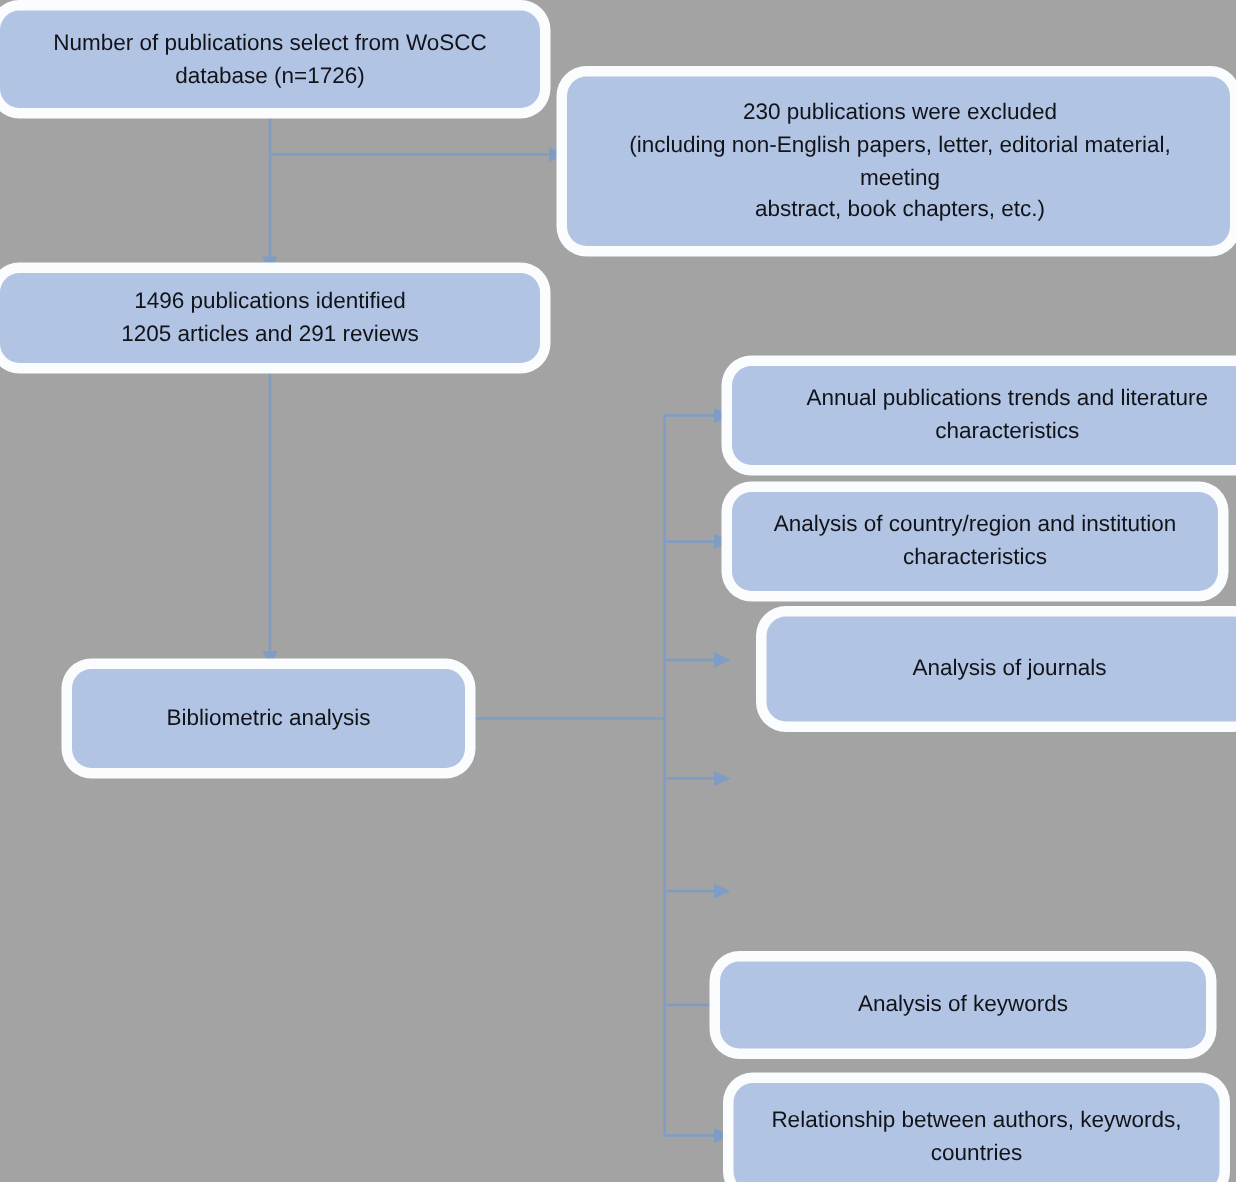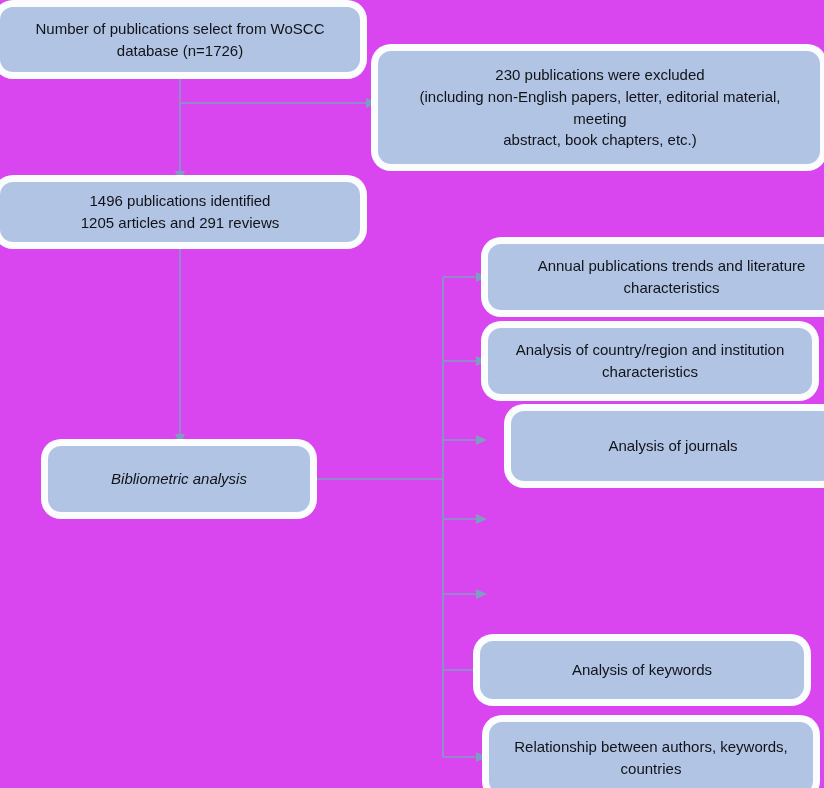--- a/index.html
+++ b/index.html
@@ -4,21 +4,21 @@
 <style>
   html, body {
     margin: 0;
     padding: 0;
     background: #ffffff;
   }
   #canvas {
     position: relative;
     width: 824px;
     height: 788px;
-    background: #d946ef;
+    background: #a3a3a3;
     font-family: "Liberation Sans", sans-serif;
     overflow: hidden;
   }
   .node {
     position: absolute;
     box-sizing: border-box;
     background: #b2c4e4;
     border-radius: 13px;
     display: flex;
     align-items: center;
@@ -104,21 +104,21 @@
   <div class="node" style="left:0px; top:7px; width:360px; height:65px;">
     <span class="txt">Number of publications select from WoSCC
 database (n=1726)</span>
   </div>
 
   <div class="node block-left" style="left:0px; top:182px; width:360px; height:60px;">
     <span class="txt">1496 publications identified
 1205 articles and 291 reviews</span>
   </div>
 
-  <div class="node" style="left:48px; top:446px; width:262px; height:66px;font-style:italic;">
+  <div class="node" style="left:48px; top:446px; width:262px; height:66px;">
     <span class="txt">Bibliometric analysis</span>
   </div>
 
   <div class="node" style="left:378px; top:51px; width:442px; height:113px;padding-left:16px;">
     <span class="txt">230   publications were excluded
 (including non-English papers, letter, editorial material, meeting
 abstract, book chapters, etc.)</span>
   </div>
 
   <div class="node" style="left:488px; top:244px; width:367px; height:66px;">

